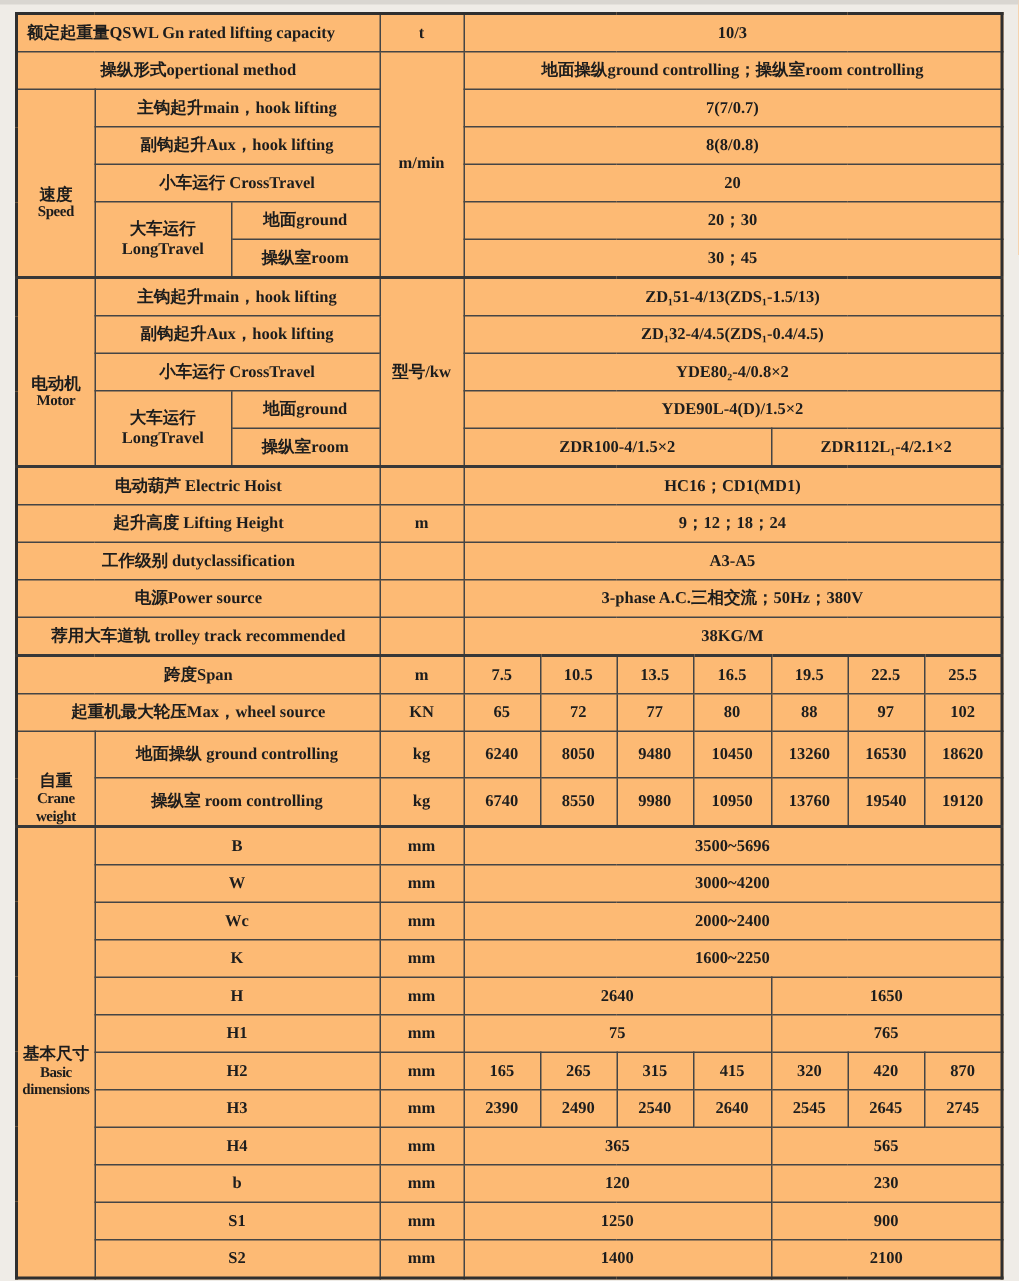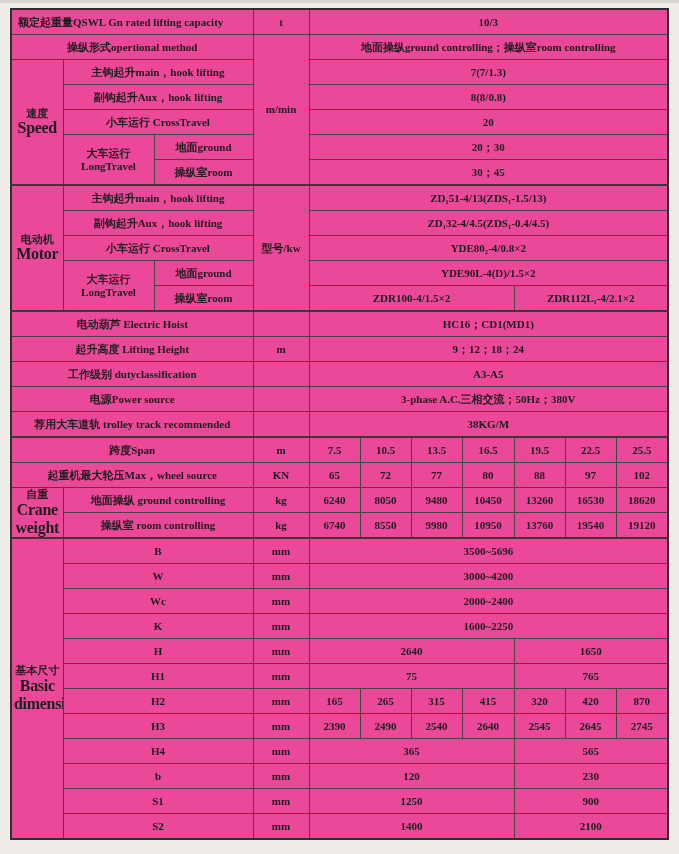--- a/index.html
+++ b/index.html
@@ -8,34 +8,34 @@
     background:#efece7;
     font-family:"Liberation Serif","DejaVu Serif",serif;
     font-weight:bold;color:#1d1d1d;
     position:relative;overflow:hidden;
   }
   .scan-edge{position:absolute;top:0;left:0;width:679px;height:3px;background:#d9d6d1;}
   table.spec{
     position:absolute;left:10px;top:8px;
     width:658px;border-collapse:collapse;table-layout:fixed;
     border:2px solid #2f2f2f;
-    background:#ec4899;
+    background:#fdba74;
   }
   td{
     border:1px solid #454545;
     height:24px;
     text-align:center;vertical-align:middle;
     font-size:11px;line-height:1.12;
     padding:0 2px;
     overflow:hidden;
     white-space:nowrap;
   }
   td.tl{text-align:left;padding-left:6px;}
-  .gp{font-size:11px;}
-  .gp-en{font-size:16px;letter-spacing:-0.3px;}
+  .gp{font-size:11px;margin-top:27px;}
+  .gp-en{font-size:10px;letter-spacing:-0.3px;}
   .sect-top{border-top:2px solid #383838;}
 </style>
 </head>
 <body>
 
 <div class="scan-edge"></div>
 
 <table class="spec">
   <colgroup>
     <col style="width:52px">
@@ -63,21 +63,21 @@
     <td rowspan="6">m/min</td>
     <td colspan="7">地面操纵ground controlling；操纵室room controlling</td>
   </tr>
 
   <tr>
     <td rowspan="5">
       <div class="gp">速度</div>
       <div class="gp-en">Speed</div>
     </td>
     <td colspan="2">主钩起升main，hook lifting</td>
-    <td colspan="7">7(7/1.3)</td>
+    <td colspan="7">7(7/0.7)</td>
   </tr>
   <tr>
     <td colspan="2">副钩起升Aux，hook lifting</td>
     <td colspan="7">8(8/0.8)</td>
   </tr>
   <tr>
     <td colspan="2">小车运行 CrossTravel</td>
     <td colspan="7">20</td>
   </tr>
   <tr>

